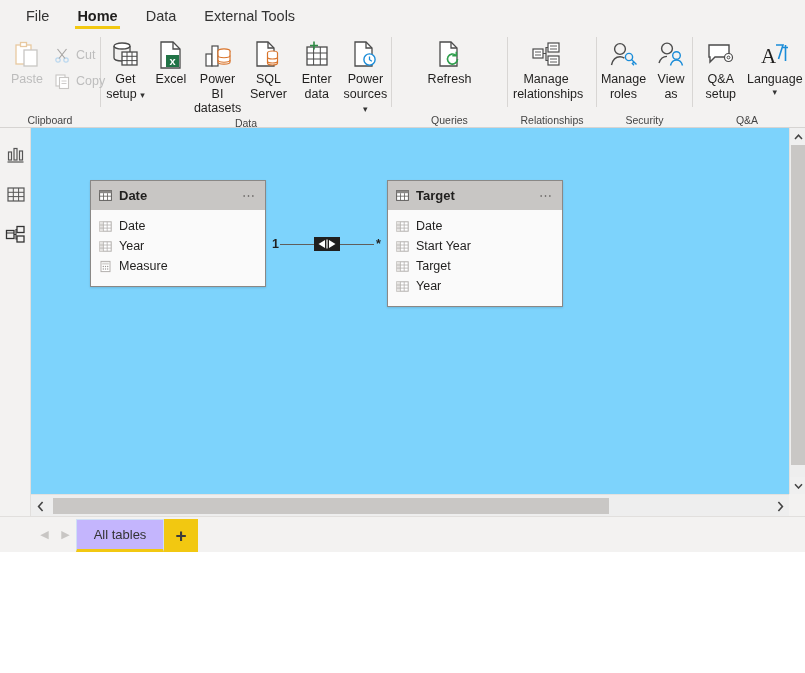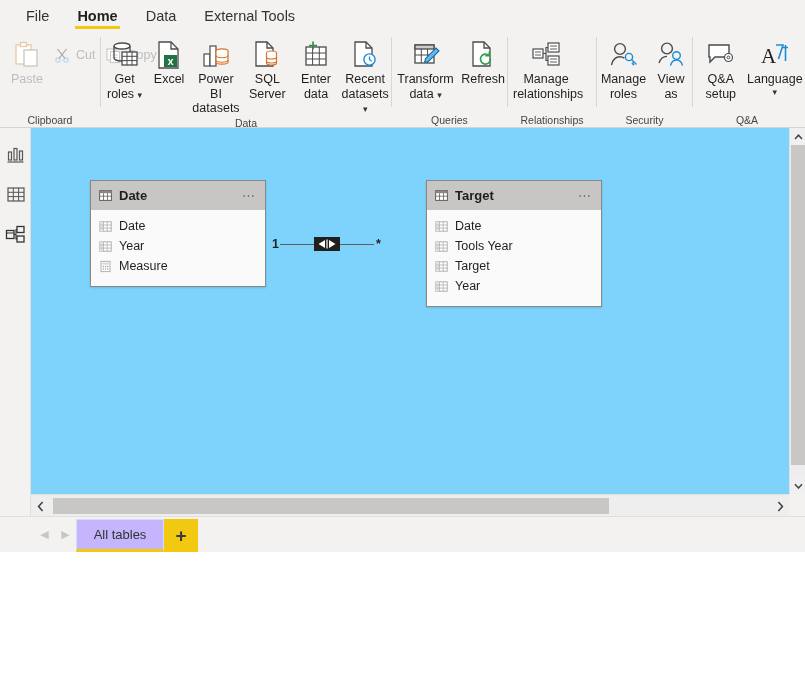--- a/index.html
+++ b/index.html
@@ -56,21 +56,21 @@
     max-width: 66px;
   }
   .btn.disabled .lbl { color: #bdbdbd; }
   .btn.small { flex-direction: row; align-items: center; padding: 3px 4px; min-width: 0; }
   .btn.small .ic { height: 20px; width: 20px; }
   .btn.small .lbl { font-size: 12.5px; margin-left: 4px; }
   .caret { font-size: 9px; color: #333; }
 
   
   .clip-wrap { display: flex; align-items: flex-start; padding-left: 6px; }
-  .clip-right { display: flex; flex-direction: row; padding-top: 6px; align-items: center; }
+  .clip-right { display: flex; flex-direction: column; padding-top: 6px; }
 
   
   .rail {
     position: absolute; left: 0; top: 128px; width: 31px; bottom: 0;
     background: #f3f2f1; border-right: 1px solid #e1dfdd;
   }
   .rail-btn {
     width: 31px; height: 40px; display: flex; align-items: center; justify-content: center;
     cursor: pointer;
   }
@@ -213,21 +213,21 @@
         <div class="btn">
           <div class="ic">
             <svg width="32" height="32" viewBox="0 0 32 32">
               <ellipse cx="13" cy="7" rx="8" ry="3" fill="#fff" stroke="#4b4b4b" stroke-width="1.3"></ellipse>
               <path d="M5 7v12c0 1.7 3.6 3 8 3" fill="none" stroke="#4b4b4b" stroke-width="1.3"></path>
               <path d="M21 7v6" fill="none" stroke="#4b4b4b" stroke-width="1.3"></path>
               <rect x="13" y="13" width="15" height="13" fill="#fff" stroke="#4b4b4b" stroke-width="1.3"></rect>
               <path d="M13 17.3h15 M13 21.6h15 M18 13v13 M23 13v13" stroke="#4b4b4b" stroke-width="1"></path>
             </svg>
           </div>
-          <div class="lbl"><span>Get roles</span> <span class="caret">▾</span></div>
+          <div class="lbl"><span>Get setup</span> <span class="caret">▾</span></div>
         </div>
         <div class="btn">
           <div class="ic">
             <svg width="28" height="30" viewBox="0 0 28 30">
               <path d="M4 2h12l7 7v19H4z" fill="#fff" stroke="#4b4b4b" stroke-width="1.3"></path>
               <path d="M16 2v7h7" fill="none" stroke="#4b4b4b" stroke-width="1.3"></path>
               <rect x="9" y="15" width="13" height="12" fill="#217346"></rect>
               <text x="15.5" y="24.5" font-size="11" font-weight="bold" fill="#fff" text-anchor="middle" font-family="Liberation Sans, sans-serif">x</text>
             </svg>
           </div>
@@ -269,40 +269,29 @@
         </div>
         <div class="btn">
           <div class="ic">
             <svg width="28" height="30" viewBox="0 0 28 30">
               <path d="M4 2h11l6 6v18H4z" fill="#fff" stroke="#4b4b4b" stroke-width="1.3"></path>
               <path d="M15 2v6h6" fill="none" stroke="#4b4b4b" stroke-width="1.3"></path>
               <circle cx="18.5" cy="19.5" r="5.6" fill="#fff" stroke="#1a8cd8" stroke-width="1.4"></circle>
               <path d="M18.5 16.4v3.3l2.4 1.5" fill="none" stroke="#1a8cd8" stroke-width="1.3"></path>
             </svg>
           </div>
-          <div class="lbl"><span>Recent datasets</span> <span class="caret">▾</span></div>
+          <div class="lbl"><span>Power sources</span> <span class="caret">▾</span></div>
         </div>
       </div>
       <div class="rgroup-label">Data</div>
     </div>
     <div class="rgroup-sep"></div>
 
     <div class="rgroup" style="width:115px">
       <div class="rgroup-body" style="justify-content:center">
-        <div class="btn">
-          <div class="ic">
-            <svg width="30" height="30" viewBox="0 0 30 30">
-              <rect x="4" y="5" width="19" height="18" fill="#fff" stroke="#4b4b4b" stroke-width="1.3"></rect>
-              <rect x="4" y="5" width="19" height="4" fill="#d0cecc" stroke="#4b4b4b" stroke-width="1.3"></rect>
-              <path d="M4 15h19 M10.3 9v14 M16.6 9v14" stroke="#4b4b4b" stroke-width="1"></path>
-              <path d="M25 8l3 3-10.5 10.5-4 1 1-4z" fill="#67b7e8" stroke="#1a6fa8" stroke-width="1.1"></path>
-            </svg>
-          </div>
-          <div class="lbl"><span>Transform data</span> <span class="caret">▾</span></div>
-        </div>
         <div class="btn">
           <div class="ic">
             <svg width="28" height="30" viewBox="0 0 28 30">
               <path d="M4 2h11l6 6v18H4z" fill="#fff" stroke="#4b4b4b" stroke-width="1.3"></path>
               <path d="M15 2v6h6" fill="none" stroke="#4b4b4b" stroke-width="1.3"></path>
               <path d="M21.5 19a5 5 0 1 1-1.6-3.6" fill="none" stroke="#2e9e4c" stroke-width="1.6"></path>
               <path d="M20.3 11.8v4h-4" fill="none" stroke="#2e9e4c" stroke-width="1.6"></path>
             </svg>
           </div>
           <div class="lbl">Refresh</div>
@@ -455,21 +444,21 @@
               <circle cx="8.7" cy="6.5" r=".7" fill="#9b9896"></circle>
             <circle cx="4.3" cy="9" r=".7" fill="#9b9896"></circle>
               <circle cx="6.5" cy="9" r=".7" fill="#9b9896"></circle>
               <circle cx="8.7" cy="9" r=".7" fill="#9b9896"></circle>
           </svg>
           <span>Measure</span>
         </div>
       </div>
     </div>
 
-    <div class="tcard" style="left:356px; top:52px; width:176px;margin-left:39px;">
+    <div class="tcard" style="left:356px; top:52px; width:176px;">
       <div class="tcard-head">
         <svg width="13" height="13" viewBox="0 0 13 13">
           <rect x="0.6" y="1.6" width="11.8" height="9.8" fill="#fff" stroke="#605e5c" stroke-width="1"></rect>
           <rect x="0.6" y="1.6" width="11.8" height="2.6" fill="#8a8886"></rect>
           <path d="M.6 7.2h11.8 M4.5 4.2v7.2 M8.5 4.2v7.2" stroke="#605e5c" stroke-width=".8"></path>
         </svg>
         <div class="tcard-title">Target</div>
         <div class="dots">⋯</div>
       </div>
       <div class="tcard-body">
@@ -480,21 +469,21 @@
             <path d="M.8 5h11.4 M.8 8.1h11.4 M4.4 1.8v9.4 M8.2 1.8v9.4" stroke="#b3b0ad" stroke-width=".8"></path>
           </svg>
           <span>Date</span>
         </div>
         <div class="frow">
           <svg width="13" height="13" viewBox="0 0 13 13">
             <rect x="0.8" y="1.8" width="11.4" height="9.4" fill="#fff" stroke="#b3b0ad" stroke-width="1"></rect>
             <rect x="0.8" y="1.8" width="3.6" height="9.4" fill="#e6e4e2"></rect>
             <path d="M.8 5h11.4 M.8 8.1h11.4 M4.4 1.8v9.4 M8.2 1.8v9.4" stroke="#b3b0ad" stroke-width=".8"></path>
           </svg>
-          <span>Tools Year</span>
+          <span>Start Year</span>
         </div>
         <div class="frow">
           <svg width="13" height="13" viewBox="0 0 13 13">
             <rect x="0.8" y="1.8" width="11.4" height="9.4" fill="#fff" stroke="#b3b0ad" stroke-width="1"></rect>
             <rect x="0.8" y="1.8" width="3.6" height="9.4" fill="#e6e4e2"></rect>
             <path d="M.8 5h11.4 M.8 8.1h11.4 M4.4 1.8v9.4 M8.2 1.8v9.4" stroke="#b3b0ad" stroke-width=".8"></path>
           </svg>
           <span>Target</span>
         </div>
         <div class="frow">

